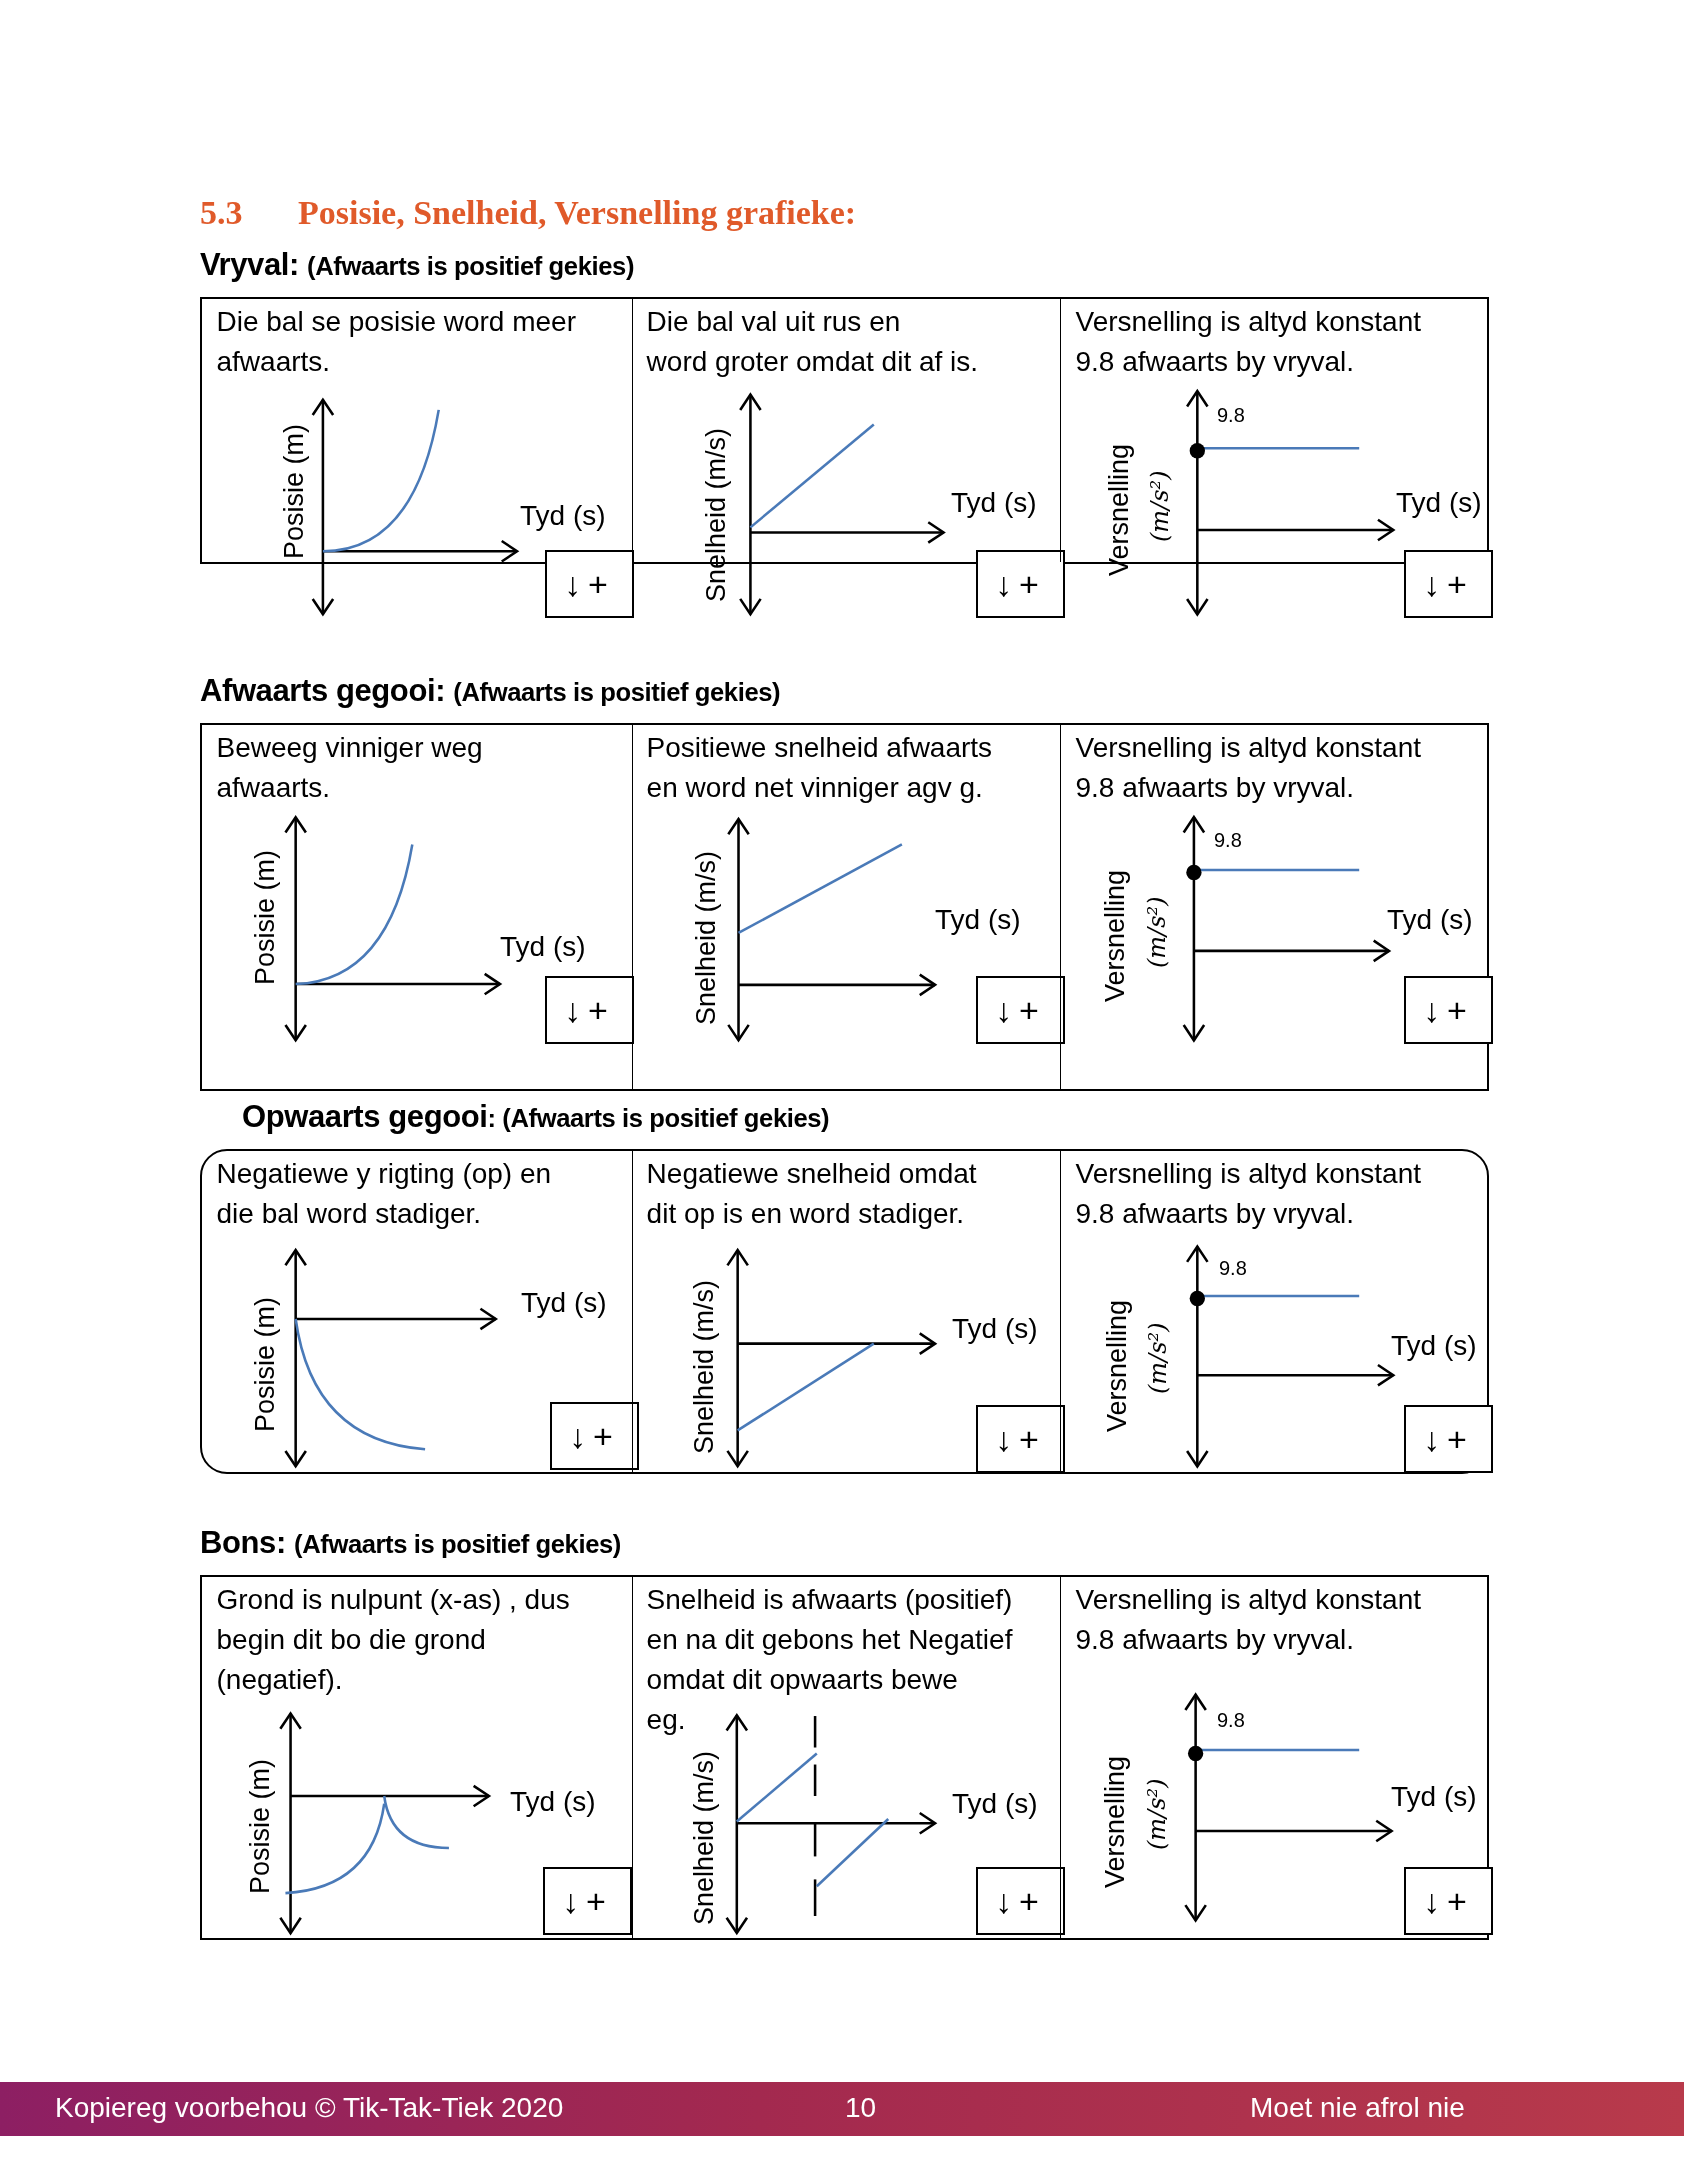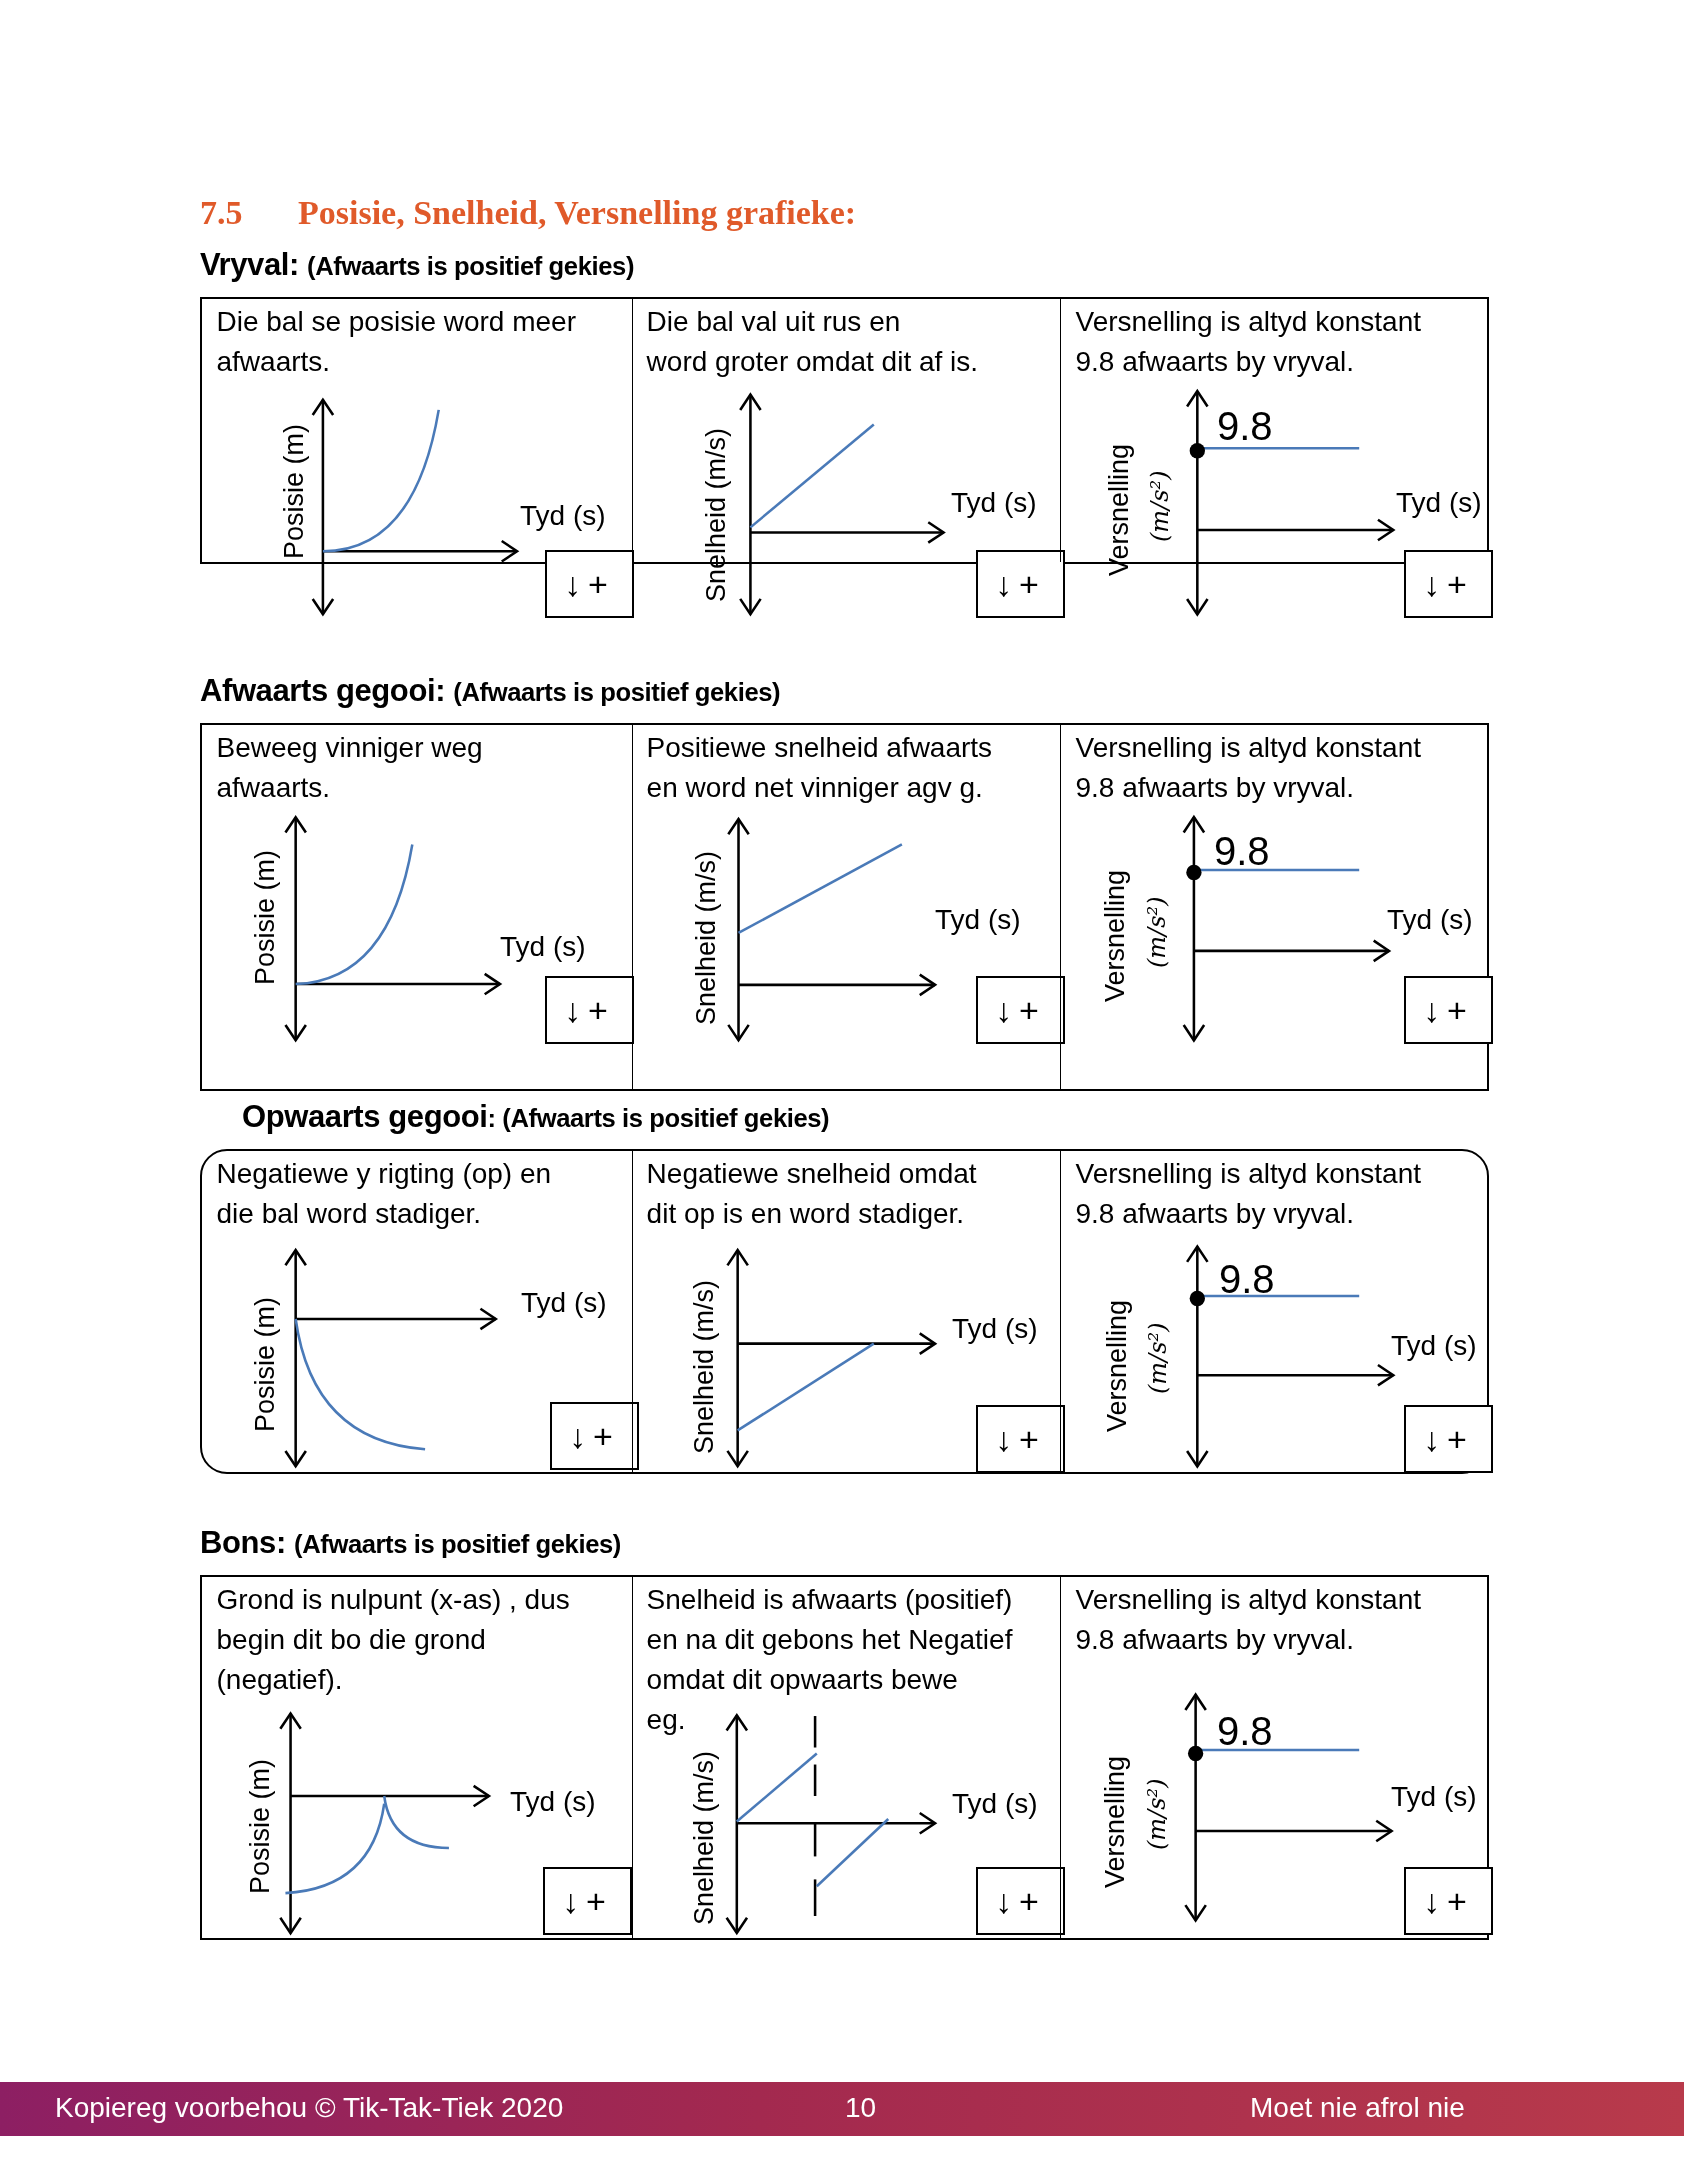--- a/index.html
+++ b/index.html
@@ -13,33 +13,33 @@
   .heading .sub { font-size:25.6px; }
   .tbl { position:absolute; left:200px; width:1289px; border:2.6px solid #000; box-sizing:border-box; display:flex; }
   .cell { position:relative; box-sizing:border-box; height:100%; }
   .cell + .cell { border-left:1.7px solid #000; }
   .c1 { width:430px; } .c2 { width:428px; } .c3 { flex:1; }
   .desc { position:absolute; left:14.5px; top:3.4px; right:6.8px; font-size:28px; line-height:40px; white-space:pre-line; }
   .desc.c2d { left:13.6px; }
   svg.dia { position:absolute; left:0; top:0; overflow:visible; }
   .ylabel { position:absolute; font-size:27px; white-space:nowrap; transform:rotate(-90deg); transform-origin:left top; }
   .xlabel { position:absolute; font-size:28px; white-space:nowrap; }
-  .val98 { position:absolute; font-size:40px; }
+  .val98 { position:absolute; font-size:20px; }
   .signbox { position:absolute; width:89px; height:68px; border:2.6px solid #000; box-sizing:border-box;
              font-size:34px; display:flex; align-items:center; justify-content:center; background:#fff; letter-spacing:6.8px; }
   .footer { left:0; top:2082px; width:1685px; height:54px;
             background:linear-gradient(90deg,#8d1f63 0%,#a3294f 45%,#b83a4b 100%);
             color:#fff; font-size:28px; }
   .footer span { position:absolute; top:10.2px; white-space:nowrap; }
 </style>
 </head>
 <body>
 
 <div class="abs title">
-  <span class="num">7.5</span><span>Posisie, Snelheid, Versnelling grafieke:</span>
+  <span class="num">5.3</span><span>Posisie, Snelheid, Versnelling grafieke:</span>
 </div>
 
 <div class="abs heading" style="top:247px;">
   <span>Vryval:</span>
   <span class="sub">(Afwaarts is positief gekies)</span>
 </div>
 <div class="tbl" style="top:297px;height:267px;">
 
   <div class="cell c1">
     <div class="desc">Die bal se posisie word meer

